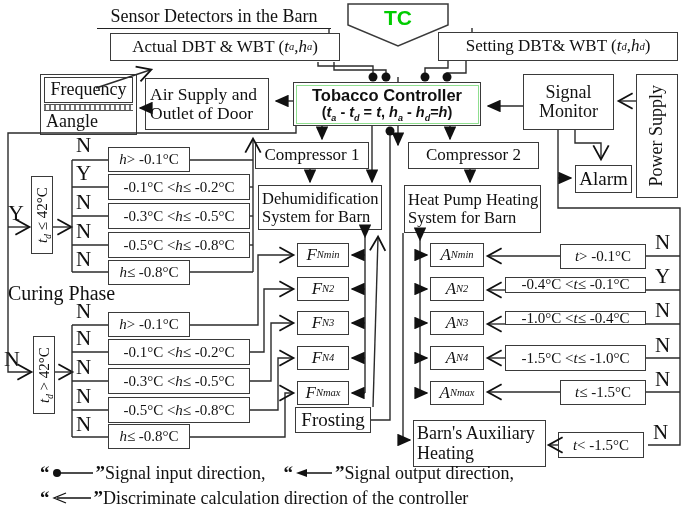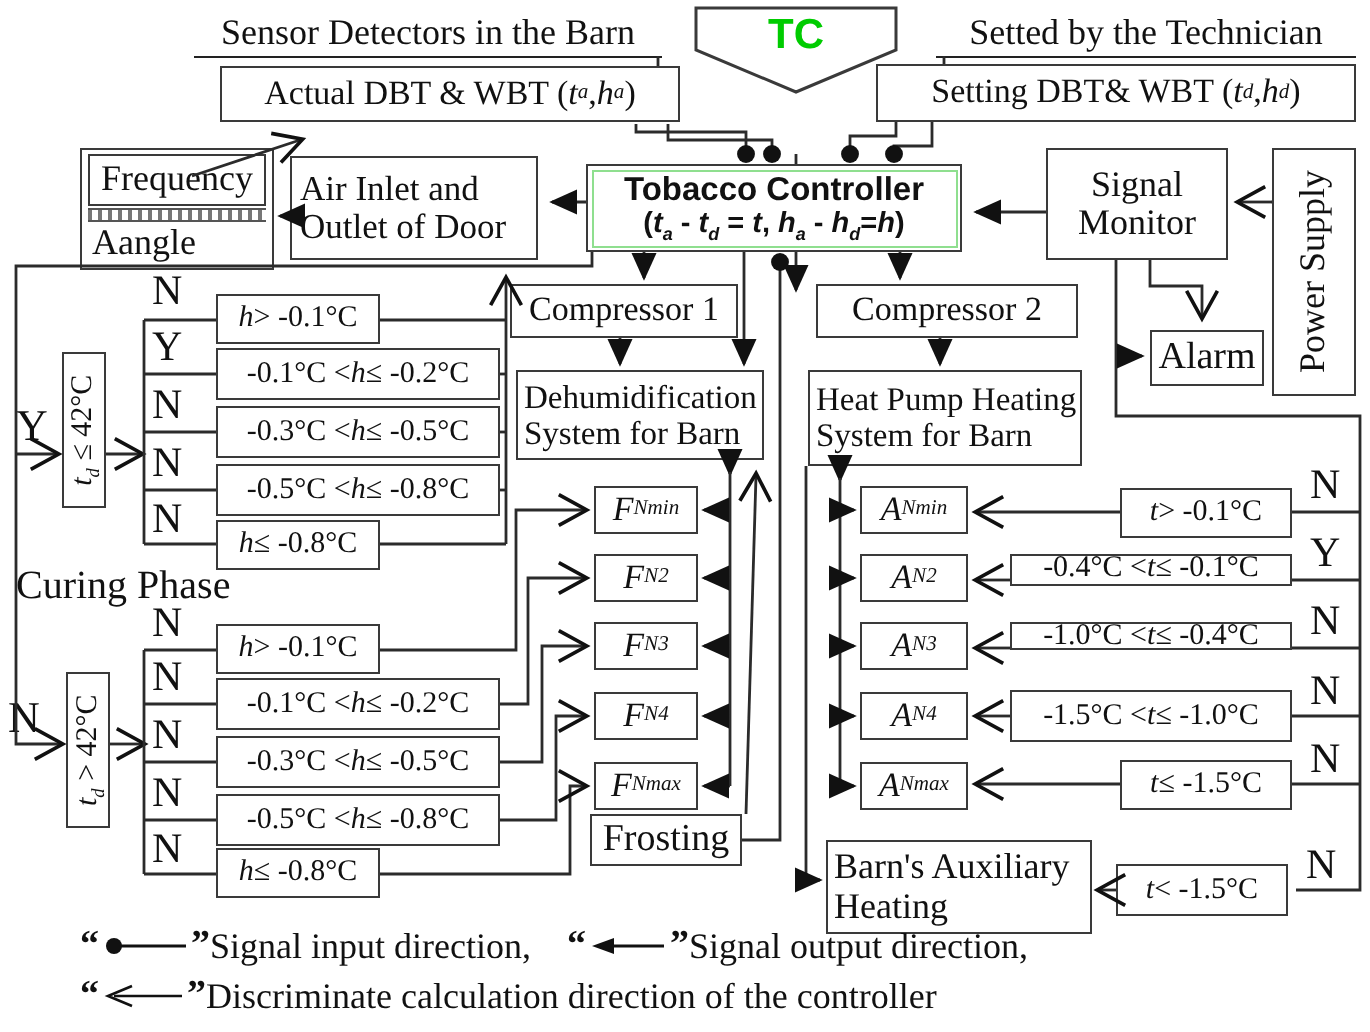--- a/index.html
+++ b/index.html
@@ -25,21 +25,20 @@
 </head>
 <body>
 
 <div id="canvas">
 
   <svg class="layer" width="685" height="516">
     <polygon points="348,4 448,4 448,25 398,46 348,25" fill="#fff" stroke="#3a3a3a" stroke-width="1.5"></polygon>
   </svg>
 
   <div class="utitle" style="left:97px;top:6px;width:234px;">Sensor Detectors in the Barn</div>
-  <div class="utitle" style="left:468px;top:6px;width:210px;">Setted by the Technician</div>
 
   <div class="box noborder" style="left:348px;top:6px;width:100px;height:24px;font-size:21px;font-weight:bold;color:#00cc00;font-family:Liberation Sans, sans-serif;">TC</div>
 
   <div class="box" style="left:110px;top:33px;width:230px;height:28px;font-size:17px;">
       <span>Actual DBT &amp; WBT (</span>
       <span class="it">t</span>
       <sub class="it">a</sub>
       <span>, </span>
       <span class="it">h</span>
       <sub class="it">a</sub>
@@ -54,21 +53,21 @@
       <sub class="it">d</sub>
       <span>)</span>
     </div>
 
   <div class="box" style="left:40px;top:74px;width:97px;height:61px;"></div>
   <div class="box" style="left:44px;top:77px;width:89px;height:26px;font-size:18px;">Frequency</div>
   <div class="hatch" style="left:44px;top:104px;width:89px;height:7px;"></div>
   <div class="box noborder" style="left:44px;top:110px;width:89px;height:23px;font-size:18px;justify-content:flex-start;padding-left:2px;">Aangle</div>
 
   <div class="box" style="left:145px;top:78px;width:124px;height:52px;font-size:17.5px;flex-direction:column;align-items:flex-start;padding-left:4px;">
-    <span>Air Inlet and</span>
+    <span>Air Supply and</span>
     <span>Outlet of Door</span>
   </div>
 
   <div class="box" style="left:293px;top:82px;width:188px;height:44px;">
     <div style="position:absolute;inset:1.5px;border:1.5px solid #8fdf8f;"></div>
     <div style="position:relative;font-family:'Liberation Sans',sans-serif;font-weight:bold;display:flex;flex-direction:column;align-items:center;">
       <span style="font-size:16.5px;">Tobacco Controller</span>
       <span style="font-size:14.5px;"><span>(</span><span class="it">t</span><sub class="it">a</sub><span> - </span><span class="it">t</span><sub class="it">d</sub><span> = </span><span class="it">t</span><span>, </span><span class="it">h</span><sub class="it">a</sub><span> - </span><span class="it">h</span><sub class="it">d</sub><span>=</span><span class="it">h</span><span>)</span></span>
     </div>
   </div>

